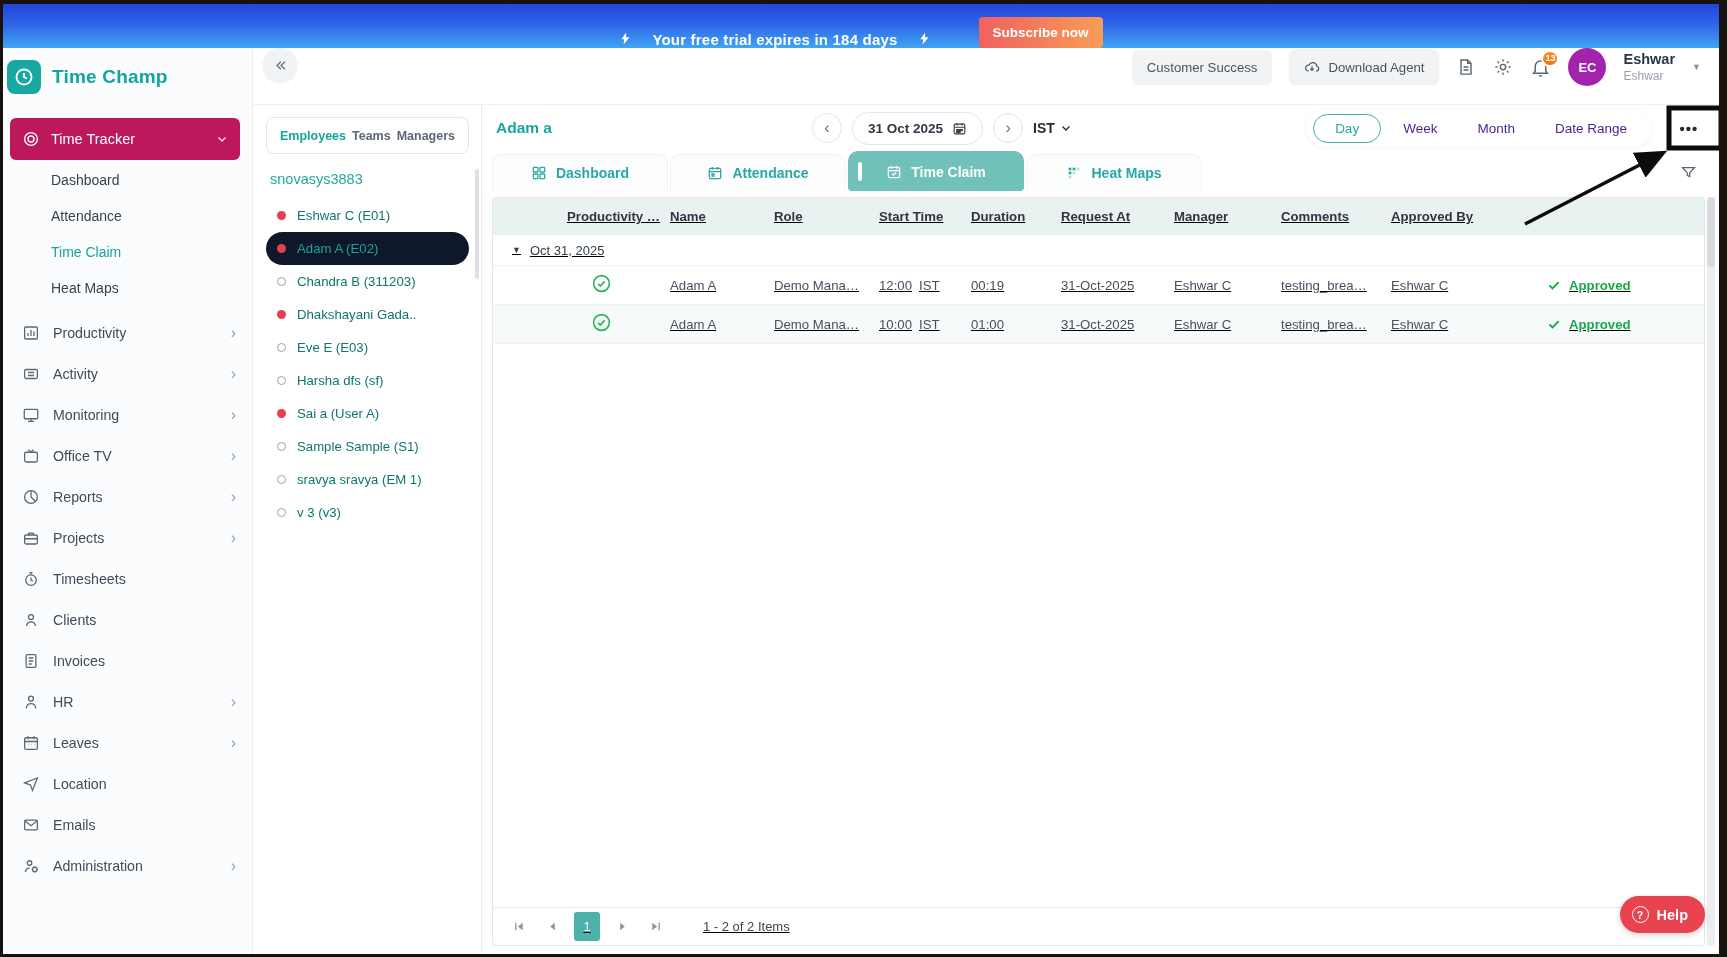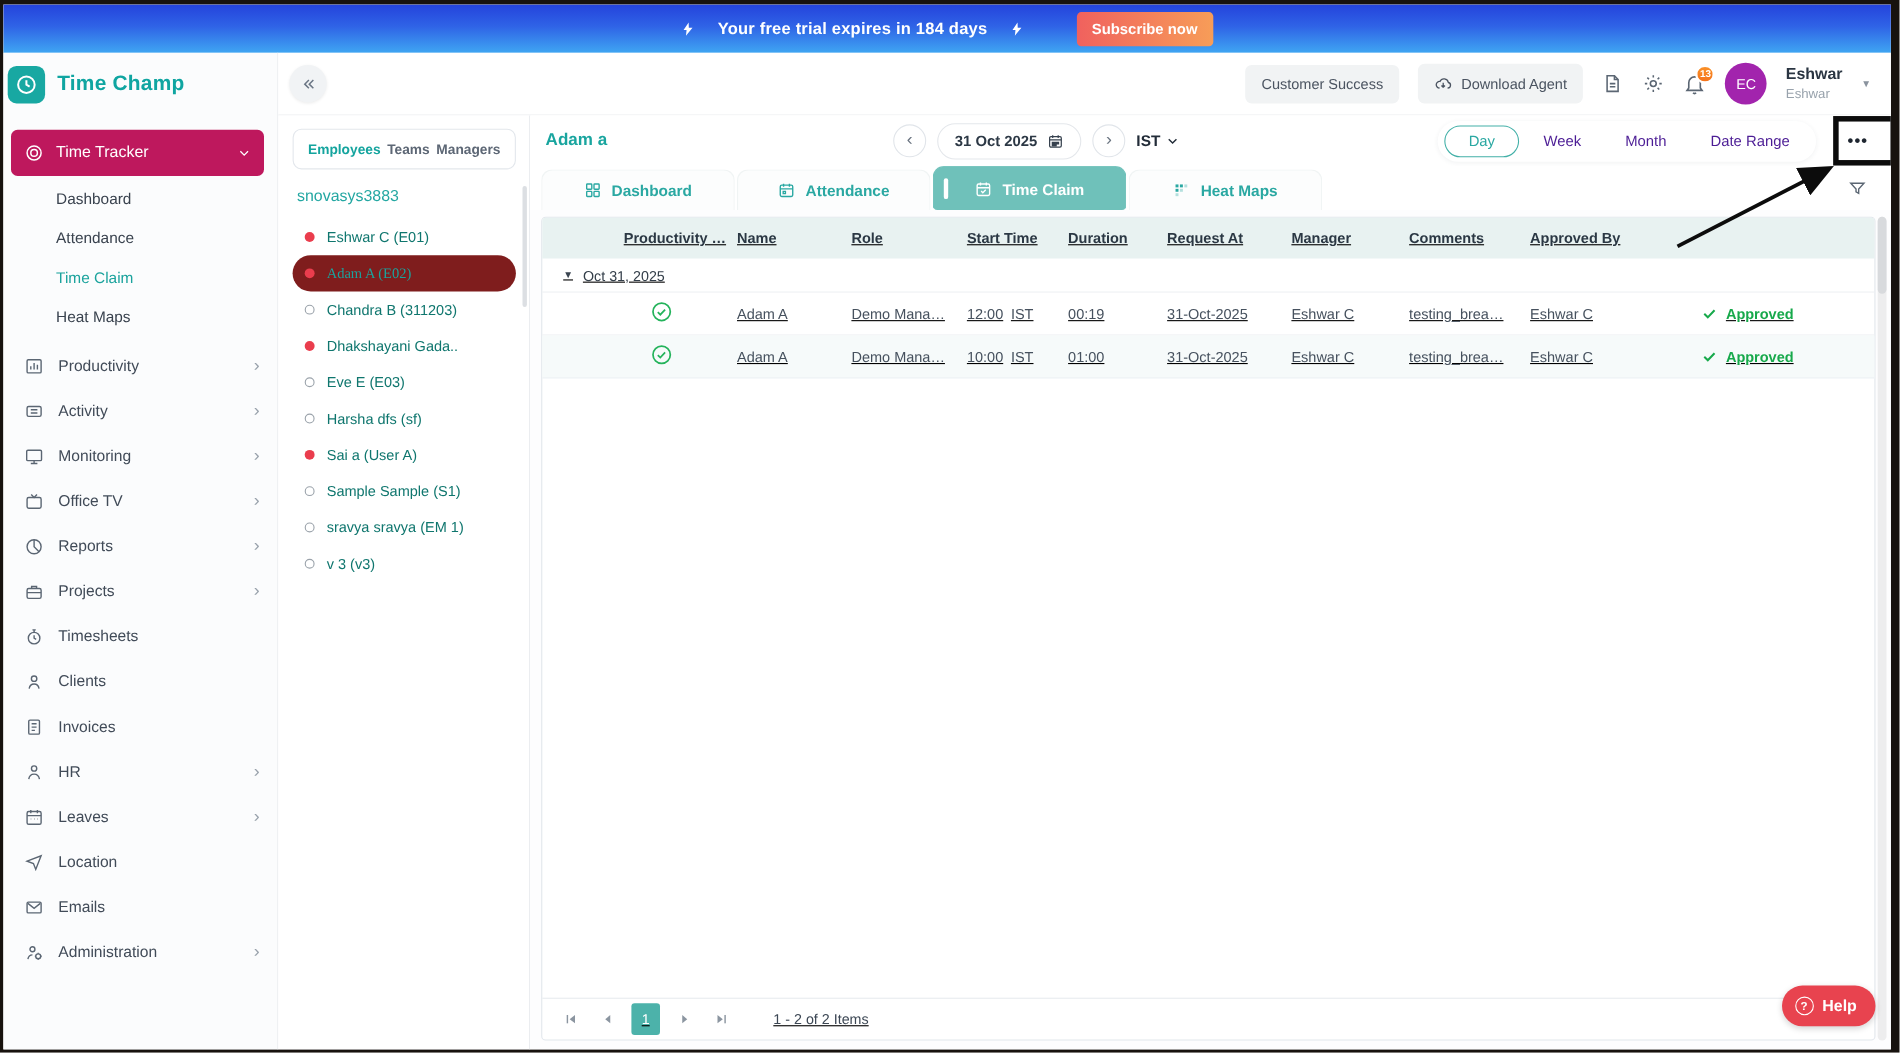--- a/index.html
+++ b/index.html
@@ -1,20 +1,20 @@
 <!DOCTYPE html>
 <html><head>
 <meta charset="utf-8">
 <style>
   * { margin:0; padding:0; box-sizing:border-box; }
   html,body { width:1727px; height:957px; font-family:"Liberation Sans","DejaVu Sans",sans-serif; background:#fff; }
   .frame { position:relative; width:1727px; height:957px; border:4px solid #17120e; border-right-width:8px; border-left-width:3px; border-bottom-width:3px; display:flex; flex-direction:column; overflow:hidden; background:#fff; }
 
   
-  .banner { height:44px; flex:0 0 44px; background:linear-gradient(180deg,#2443dc 0%,#2f63e6 45%,#3fa5f2 100%); display:flex; align-items:center; justify-content:center; gap:20px; }
+  .banner { height:44px; flex:0 0 44px; background:linear-gradient(180deg,#2443dc 0%,#2f63e6 45%,#3fa5f2 100%); display:flex; align-items:flex-end; justify-content:center; gap:20px; }
   .banner-msg { color:#fff; font-size:15px; font-weight:700; letter-spacing:.2px; }
   .bolt { width:13px; height:19px; }
   .subscribe-btn { margin-left:28px; background:linear-gradient(90deg,#f0615e,#f79d58); color:#fff; border:none; font-size:13.5px; font-weight:600; padding:8px 14px; border-radius:4px; cursor:pointer; font-family:inherit; }
 
   .app { flex:1; display:flex; min-height:0; }
 
   
   .sidebar { width:250px; flex:0 0 250px; background:#fbfcfd; border-right:1px solid #eceef1; display:flex; flex-direction:column; }
   .logo-row { height:58px; flex:0 0 58px; display:flex; align-items:center; padding-left:4px; gap:11px; }
   .logo-sq { width:34px; height:34px; background:#18a8a2; border-radius:8px; display:flex; align-items:center; justify-content:center; }
@@ -28,35 +28,35 @@
   .nav-item .chev-r { margin-left:auto; color:#98a1ab; font-size:16px; line-height:1; }
   .nav-ico { width:18px; height:18px; flex:0 0 18px; color:#5b6673; }
 
   
   .emp-panel { width:229px; flex:0 0 229px; border-right:1px solid #e9ecef; padding:12px 12px 0 13px; position:relative; background:#fff; }
   .emp-tabs { border:1px solid #e3e7ec; border-radius:8px; height:37px; display:flex; align-items:center; justify-content:space-between; padding:0 13px; background:#fff; }
   .emp-tab { font-size:12.5px; font-weight:600; color:#5d6775; cursor:pointer; }
   .emp-tab.active { color:#14a49e; font-weight:700; }
   .emp-group-name { color:#23a7a2; font-size:14.5px; margin:17px 0 12px 4px; }
   .emp-item { height:33px; display:flex; align-items:center; gap:11px; padding:0 11px; font-size:13.2px; color:#0f766e; border-radius:17px; cursor:pointer; }
-  .emp-item.selected { background:#7f1d1d; color:#1ba39d;font-family:Liberation Serif, serif; }
+  .emp-item.selected { background:#0f172a; color:#1ba39d; }
   .dot { width:9px; height:9px; border-radius:50%; flex:0 0 9px; }
   .dot.red { background:#ea3d4d; }
   .dot.hollow { background:#fff; border:1.5px solid #9aa2aa; }
   .emp-scroll-thumb { position:absolute; right:2px; top:64px; width:4px; height:110px; background:#dcdfe3; border-radius:2px; }
 
   
   .right { flex:1; display:flex; flex-direction:column; min-width:0; }
-  .topbar { height:57px; flex:0 0 57px; background:#fff; border-bottom:1px solid #eef0f2; display:flex; align-items:center; padding:0 18px 0 10px; gap:12px; }
+  .topbar { height:57px; flex:0 0 57px; background:#fff; border-bottom:1px solid #eef0f2; display:flex; align-items:flex-start; padding:0 18px 0 10px; gap:12px; }
   .collapse-btn { width:34px; height:34px; border-radius:50%; background:#f1f3f5; display:flex; align-items:center; justify-content:center; color:#6b7685; cursor:pointer; box-shadow:0 1px 3px rgba(0,0,0,.08); }
   .topbar-right { margin-left:auto; display:flex; align-items:center; gap:17px; }
   .gray-btn { background:#f1f3f4; border:none; border-radius:6px; padding:10px 15px; font-size:13.2px; color:#4a5360; font-weight:500; display:flex; align-items:center; gap:8px; cursor:pointer; font-family:inherit; }
   .icon-btn { color:#5b6673; background:none; border:none; cursor:pointer; display:flex; align-items:center; position:relative; }
   .badge { position:absolute; top:-7px; right:-8px; min-width:17px; height:17px; background:linear-gradient(180deg,#fa9026,#f4731c); border:2px solid #fff; border-radius:9px; color:#fff; font-size:9px; font-weight:700; display:flex; align-items:center; justify-content:center; padding:0 2px; }
-  .avatar { width:38px; height:38px; border-radius:50%; background:#a224ad; color:#fff; font-size:13px; font-weight:400; display:flex; align-items:center; justify-content:center; cursor:pointer; }
+  .avatar { width:38px; height:38px; border-radius:50%; background:#a224ad; color:#fff; font-size:13px; font-weight:700; display:flex; align-items:center; justify-content:center; cursor:pointer; }
   .user-stack { line-height:1.2; cursor:pointer; }
   .user-name { font-size:14.5px; color:#2a3542; font-weight:600; }
   .user-sub { font-size:12px; color:#98a2ac; }
   .user-caret { color:#8a939e; font-size:9px; cursor:pointer; }
 
   
   .main { flex:1; display:flex; flex-direction:column; min-width:0; position:relative; background:#fdfdfe; }
   .toolbar { height:46px; flex:0 0 46px; display:flex; align-items:center; padding:0 6px 0 14px; position:relative; background:#fff; }
   .page-title { color:#19a59f; font-size:15.5px; font-weight:700; }
   .date-group { position:absolute; left:330px; display:flex; align-items:center; gap:10px; }

